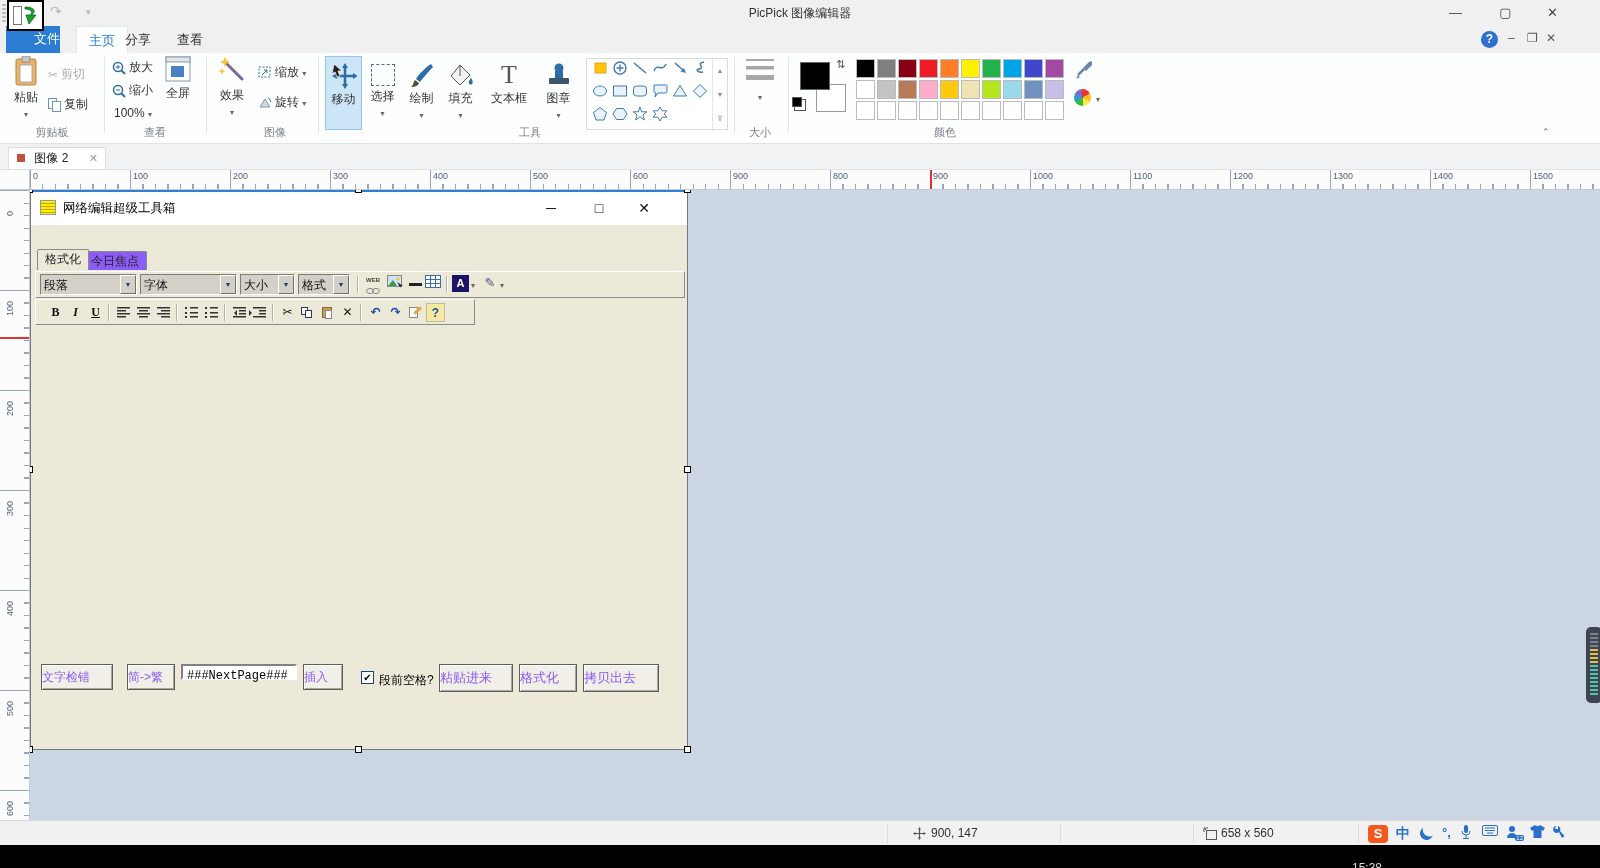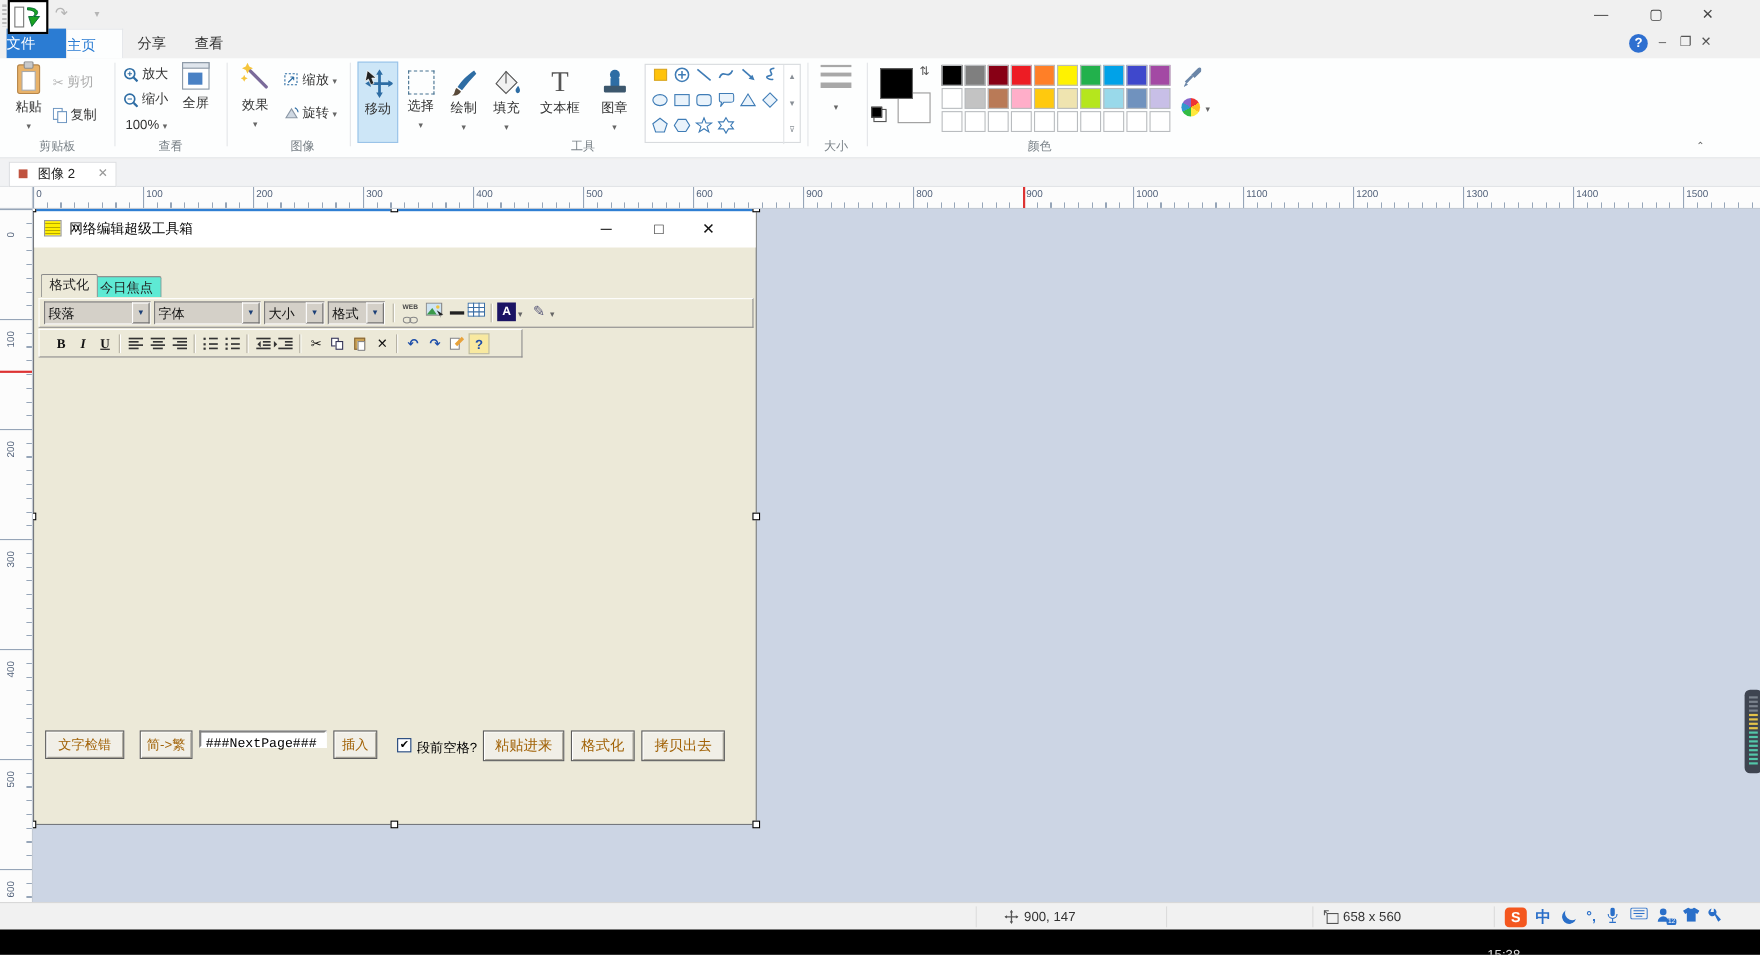--- a/index.html
+++ b/index.html
@@ -84,21 +84,21 @@
   .capture { position:absolute; left:0; top:0; width:658px; height:560px; background:#ece9d8; border:1px solid #75787e; }
   .iw-titlebar { position:absolute; left:0; top:0; width:100%; height:34px; background:#fff; }
   .iw-icon { position:absolute; left:9px; top:9px; width:16px; height:15px;
     background:repeating-linear-gradient(#ffee00 0 2px,#b8a800 2px 3px); border:1px solid #999; }
   .iw-title { position:absolute; left:32px; top:9px; font-size:12.5px; color:#000; }
   .iw-ctl { position:absolute; top:5px; width:24px; height:24px; text-align:center; line-height:24px; font-size:14px; color:#111; }
   .iw-menubar { position:absolute; left:0; top:34px; width:100%; height:23px; background:#fff; border-bottom:1px solid #c9c6b8; }
   .iw-menu { position:absolute; top:3px; font-size:12px; color:#000; }
   .iw-tabs { position:absolute; left:0; top:58px; width:100%; height:21px; }
   .xtab { position:absolute; bottom:0; height:19px; line-height:18px; padding:0 7px; font-size:12px;
-    background:#5eead4; border:1px solid #8a8a8a; border-bottom:none; border-radius:2px 2px 0 0; }
+    background:#8b5cf6; border:1px solid #8a8a8a; border-bottom:none; border-radius:2px 2px 0 0; }
   .xtab.on { height:21px; background:#ece9d8; z-index:2; }
   .iw-tb1 { position:absolute; left:4px; top:80px; width:650px; height:27px; background:#ece9d8;
     border:1px solid; border-color:#fff #8c8c8c #8c8c8c #fff; }
   .combo { position:absolute; top:2px; height:21px; background:#d4d0c8; border:1px solid; border-color:#7d7d7d #fff #fff #7d7d7d; }
   .combo .val { position:absolute; left:3px; top:2px; font-size:12px; color:#111; white-space:nowrap; }
   .combo .dbtn { position:absolute; right:0; top:0; width:16px; height:100%; background:#d4d0c8;
     border:1px solid; border-color:#fff #6f6f6f #6f6f6f #fff; text-align:center; font-size:7px; line-height:18px; color:#1b3f77; }
   .tbi { position:absolute; top:3px; width:20px; height:20px; text-align:center; }
   .iw-tb2 { position:absolute; left:4px; top:108px; width:440px; height:26px; background:#ece9d8;
     border:1px solid; border-color:#fff #8c8c8c #8c8c8c #fff; }
@@ -107,21 +107,21 @@
   .iw-editor { position:absolute; left:5px; top:136px; width:648px; height:314px; background:#fff;
     border:2px solid; border-color:#828282 #fff #fff #828282; box-shadow:inset 1px 1px 0 #404040; }
   .edline { position:absolute; left:12px; font-size:12px; color:#000; white-space:nowrap; }
   .iw-viewtabs { position:absolute; left:5px; top:451px; width:648px; height:19px; }
   .vtab { position:absolute; top:0; height:18px; line-height:17px; padding:0 10px; font-size:12px; background:#f4f2ea;
     clip-path:polygon(0 0,100% 0,calc(100% - 7px) 100%,7px 100%); filter:drop-shadow(0 1px 0 #555) drop-shadow(1px 0 0 #777); }
   .vtab.on { font-weight:bold; }
   .vscrollbtn { position:absolute; top:2px; width:15px; height:15px; background:#d4d0c8; border:1px solid; border-color:#fff #6f6f6f #6f6f6f #fff; text-align:center; line-height:13px; font-size:7px; color:#333; }
   .fblink { position:absolute; top:2px; font-size:12px; color:#0000ee; text-decoration:underline; }
   .iw-actions { position:absolute; left:0; top:473px; width:658px; height:30px; }
-  .cbtn { position:absolute; background:#f1efe7; border:1px solid #5d5d5d; box-shadow:inset 1px 1px 0 #fff, inset -1px -1px 0 #a9a59a; text-align:center; font-size:12px; color:#a16207; }
+  .cbtn { position:absolute; background:#f1efe7; border:1px solid #5d5d5d; box-shadow:inset 1px 1px 0 #fff, inset -1px -1px 0 #a9a59a; font-size:12px; color:#8b5cf6; }
   .cinput { position:absolute; background:#fff; border:2px solid; border-color:#828282 #fff #fff #828282; font-family:"Liberation Mono","DejaVu Sans Mono",monospace; font-size:12px; padding:3px 4px; color:#000; }
   .cb-box { position:absolute; width:13px; height:13px; background:#fff; border:1px solid #1b3f77; text-align:center; line-height:11px; font-size:10px; color:#000; }
   .cb-label { position:absolute; font-size:12px; color:#000; }
   .iw-status { position:absolute; left:0; top:528px; width:658px; height:26px; border-top:1px solid #fff; box-shadow:0 -2px 0 #b5b1a3; background:#ece9d8; }
   .spanel { position:absolute; top:3px; height:20px; border:1px solid; border-color:#828282 #fff #fff #828282; font-size:12px; padding:2px 4px; white-space:nowrap; color:#000; }
   .grip { position:absolute; right:2px; bottom:2px; width:13px; height:13px;
     background:repeating-linear-gradient(135deg,transparent 0 2px,#9a968a 2px 3px,#fff 3px 4px); }
 
   
   .statusbar { position:absolute; left:0; top:820px; width:1600px; height:25px; background:#f1f1f1; border-top:1px solid #d8d8d8; }
@@ -138,35 +138,36 @@
 </style>
 </head>
 <body>
 
 <div class="screen">
 
   <div class="titlebar">
     <div class="qat-grip"></div>
     <span class="qa-glyph" style="left:50px;">↷</span>
     <span class="qa-glyph" style="left:86px; font-size:9px; top:7px;">▾</span>
+    <div class="title-text">PicPick 图像编辑器</div>
     <div class="win-btn" style="left:1433px;">—</div>
     <div class="win-btn" style="left:1483px;">▢</div>
     <div class="win-btn" style="left:1530px;">✕</div>
     <div class="cursor-overlay">
       <span class="page"></span>
       <svg class="svg-s" width="18" height="22" viewBox="0 0 18 22" style="position:absolute;left:13px;top:3px;">
         <path d="M3,2 C14,2 14,8 9,10 L14,10 L7,19 L4,10 L8,10 C11,8 10,4 3,4 Z" fill="#1aa321" stroke="#063" stroke-width="0.8"></path>
       </svg>
     </div>
   </div>
 
   <div class="tabrow">
     <div id="ribbonTabs">
-        <div class="rtab file" style="left: 6px; width: 54px; padding: 0px; text-align: left;">文件</div>
-        <div class="rtab active" style="left: 60px; width: 52px; padding: 0px; text-align: left;">主页</div>
+        <div class="rtab file" style="left: 6px; width: 54px; padding: 0px; text-align: right; font-family: Liberation Mono, monospace;">文件</div>
+        <div class="rtab active" style="left: 76px; width: 52px; padding: 0px; text-align: center;">主页</div>
         <div class="rtab" style="left: 112px; width: 52px; padding: 0px; text-align: center;">分享</div>
         <div class="rtab" style="left: 164px; width: 52px; padding: 0px; text-align: center;">查看</div>
       </div>
     <div class="helpgroup">
       <span class="help-q" style="left:1481px;">?</span>
       <span style="left:1508px;">‒</span>
       <span style="left:1527px;">❐</span>
       <span style="left:1546px;">✕</span>
     </div>
   </div>

